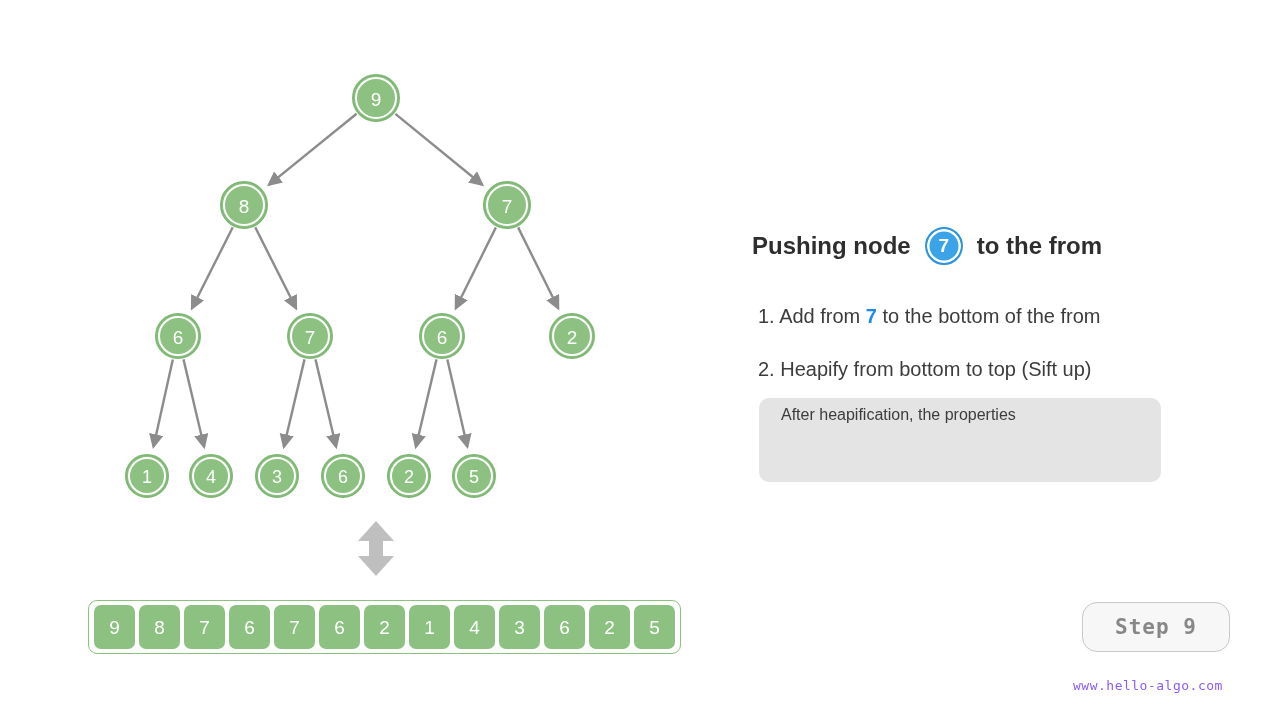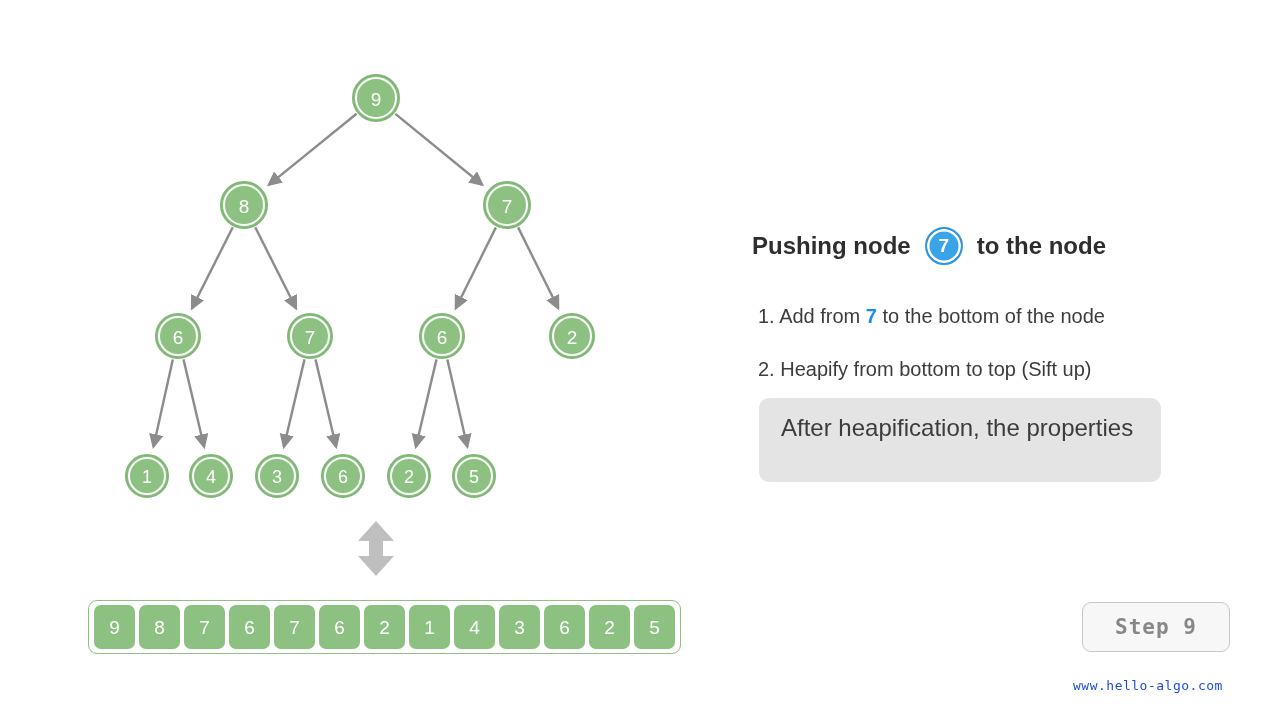--- a/index.html
+++ b/index.html
@@ -114,52 +114,52 @@
 
   #note-box {
     position: absolute;
     left: 759px;
     top: 398px;
     width: 402px;
     height: 84px;
     box-sizing: border-box;
     background: #e4e4e4;
     border-radius: 10px;
-    padding: 15px 22px;
-    font-size: 24px;
+    padding: 2px 22px;
+    font-size: 16px;
     line-height: 30px;
     color: #3c3c3c;
   }
 
   #step-badge {
     position: absolute;
     left: 1082px;
     top: 602px;
     width: 148px;
     height: 50px;
     box-sizing: border-box;
     background: #f7f7f7;
     border: 1px solid #c8c8c8;
-    border-radius: 9px;
+    border-radius: 15px;
     display: flex;
     align-items: center;
     justify-content: center;
     font-family: "DejaVu Sans Mono", monospace;
     font-size: 21px;
     font-weight: bold;
     color: #878787;
     letter-spacing: 1px;
   }
   #watermark {
     position: absolute;
     left: 1073px;
     top: 678px;
     font-family: "DejaVu Sans Mono", monospace;
     font-size: 13px;
-    color: #1d4ed8;
+    color: #8b5cf6;
     letter-spacing: 0.5px;
   }
 </style>
 </head>
 <body>
 
 <div id="tree-area">
   <svg id="tree-svg" width="740" height="720">
     <defs>
       <marker id="arrowhead" markerWidth="7" markerHeight="7" refX="5.2" refY="3" orient="auto">
@@ -268,28 +268,28 @@
       <div class="array-cell">2</div>
       <div class="array-cell">5</div>
     </div>
 </div>
 
 <div id="right-panel">
 
   <div id="title-row">
     <span>Pushing node</span>
     <span id="title-node">7</span>
-    <span>to the node</span>
+    <span>to the from</span>
   </div>
 
   <div class="step-line" id="step-1">
     <span>1.</span>
     <span>Add from</span>
     <span class="hl-blue">7</span>
-    <span>to the bottom of the node</span>
+    <span>to the bottom of the from</span>
   </div>
 
   <div class="step-line" id="step-2">
     <span>2.</span>
     <span>Heapify from bottom to top (Sift up)</span>
   </div>
 
 </div>
 
 <div id="note-box">

